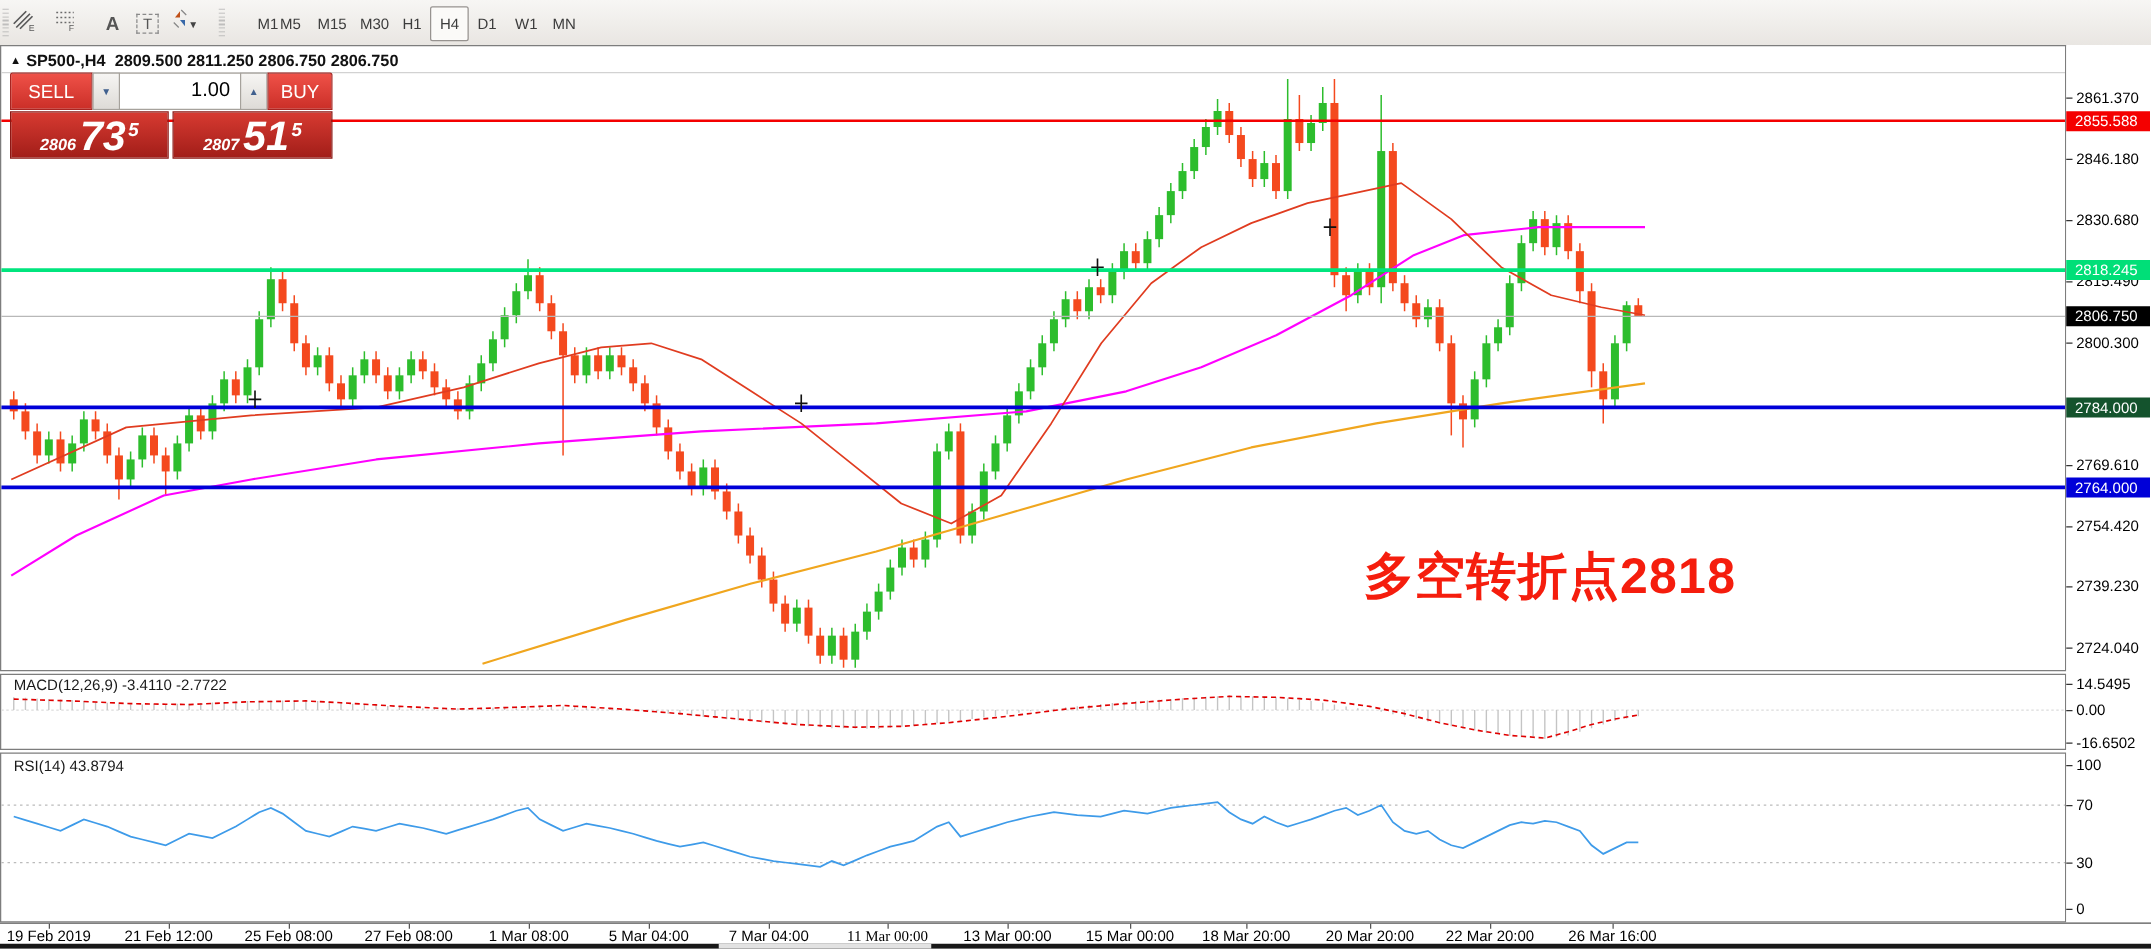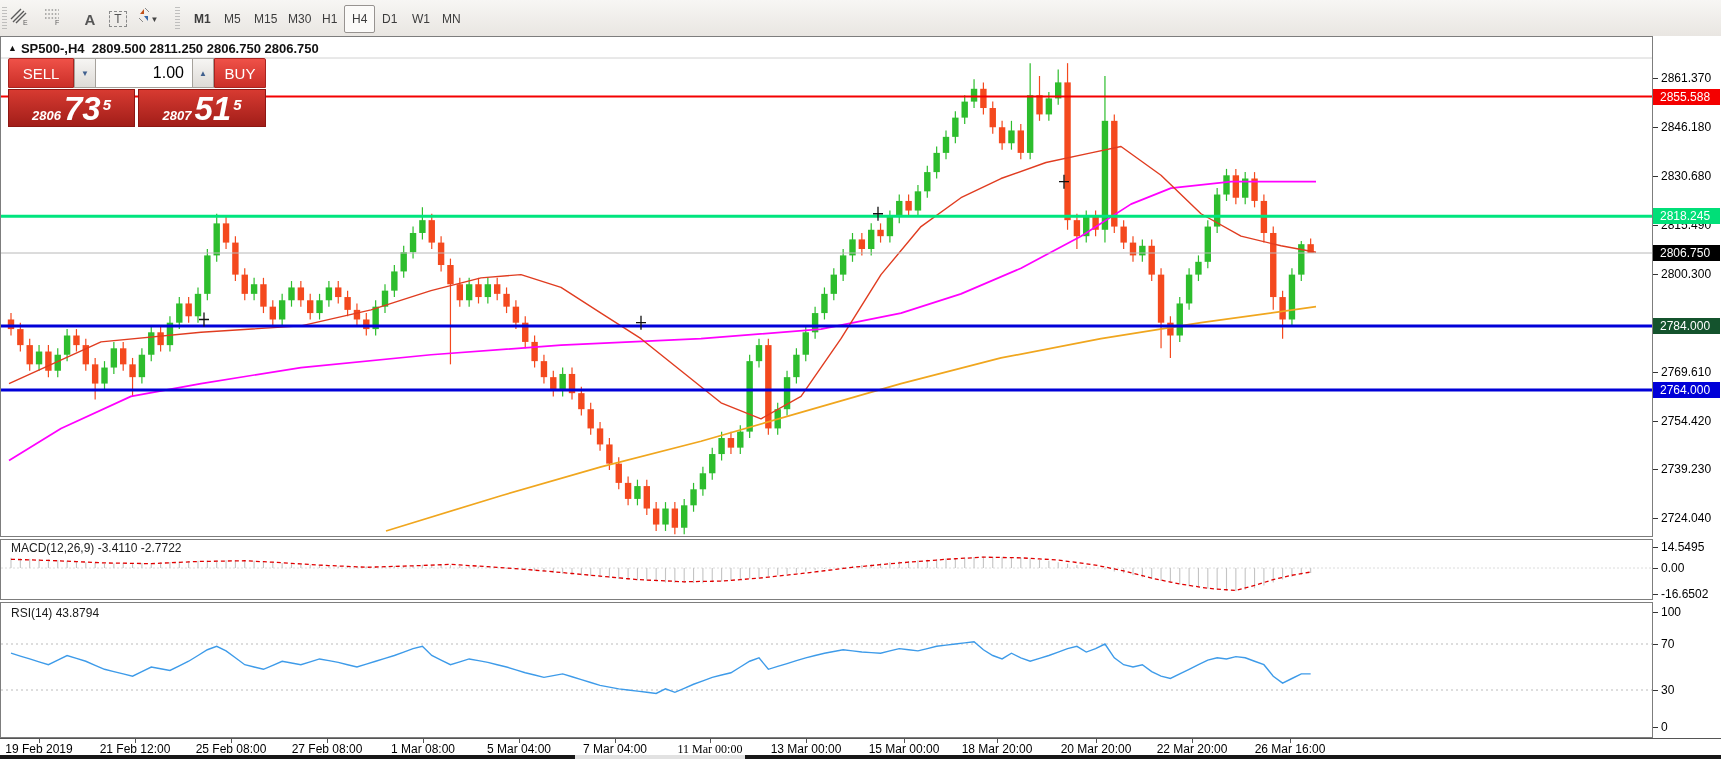--- a/index.html
+++ b/index.html
@@ -90,21 +90,21 @@
     <div class="tbtn" style="left:134px;width:36px">
       <svg class="icon-svg" width="18" height="18" viewBox="0 0 18 18">
         <path d="M5 8 L9 3 L9 8 Z" fill="#c05018"></path>
           <path d="M9 10 L13 15 L13 10 Z" fill="#3868a8"></path>
         <path d="M4 12 L8 16 M10 2 L14 6" stroke="#888" stroke-width="1"></path>
       </svg>
       <span style="font-size:8px;color:#444;margin-left:3px">▼</span>
     </div>
     <div class="sep" style="left:175px"></div>
     <div id="tf-group">
-        <div class="tbtn tf" style="left: 186px; font-weight: bold;">M1</div>
+        <div class="tbtn tf" style="left: 198px;">M1</div>
         <div class="tbtn tf" style="left: 216px;">M5</div>
         <div class="tbtn tf" style="left: 246px;">M15</div>
         <div class="tbtn tf" style="left: 280px;">M30</div>
         <div class="tbtn tf" style="left: 314px;">H1</div>
         <div class="tbtn tf active" style="left: 344px;">H4</div>
         <div class="tbtn tf" style="left: 374px;">D1</div>
         <div class="tbtn tf" style="left: 404px;">W1</div>
         <div class="tbtn tf" style="left: 434px;">MN</div>
       </div>
   </div>
@@ -429,20 +429,21 @@
         <span class="sup">5</span>
       </div>
       <div id="ask-quote" class="quote">
         <span class="small">2807</span>
         <span class="big">51</span>
         <span class="sup">5</span>
       </div>
     </div>
   </div>
 
+  <div id="annotation">多空转折点2818</div>
 
   <div id="macd-panel" class="panel">
       <svg width="1651" height="59">
         <line x1="0" y1="28" x2="1652" y2="28" stroke="#dcdcdc" stroke-width="1" stroke-dasharray="2 2"></line>
         <line x1="10" y1="28" x2="10" y2="17.85" stroke="#c4c4c4" stroke-width="1.1"></line>
         <line x1="19.35" y1="28" x2="19.35" y2="18.285" stroke="#c4c4c4" stroke-width="1.1"></line>
         <line x1="28.7" y1="28" x2="28.7" y2="18.72" stroke="#c4c4c4" stroke-width="1.1"></line>
         <line x1="38.05" y1="28" x2="38.05" y2="19.155" stroke="#c4c4c4" stroke-width="1.1"></line>
         <line x1="47.4" y1="28" x2="47.4" y2="19.59" stroke="#c4c4c4" stroke-width="1.1"></line>
         <line x1="56.75" y1="28" x2="56.75" y2="20.025" stroke="#c4c4c4" stroke-width="1.1"></line>

